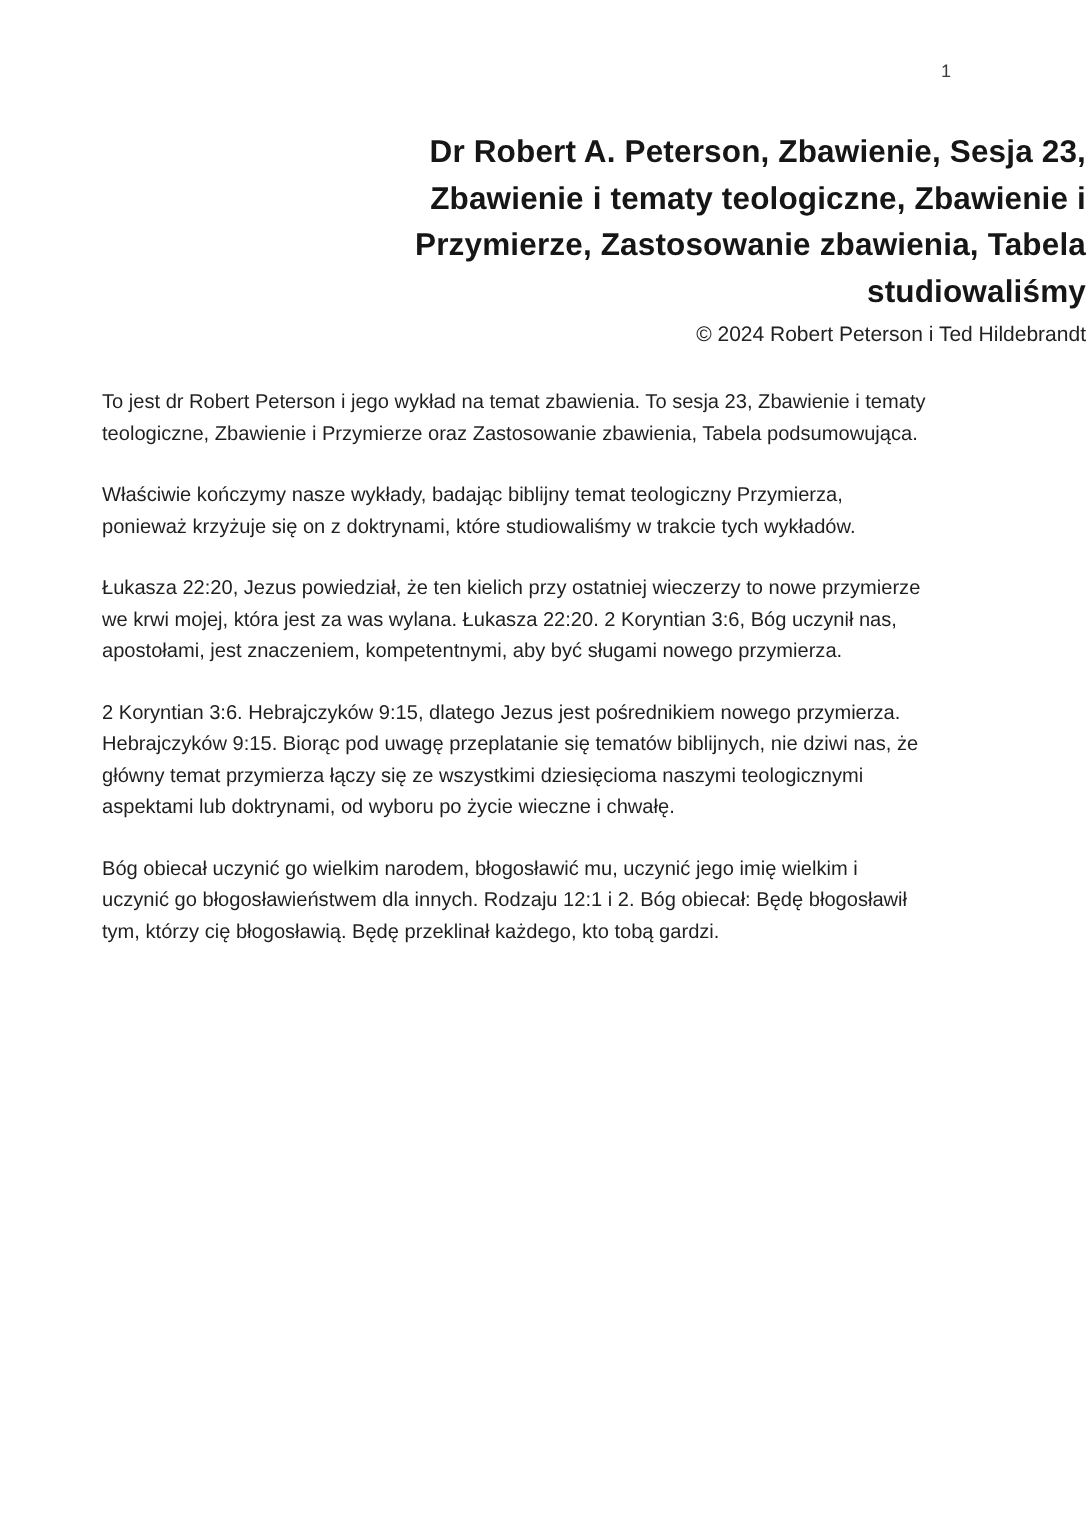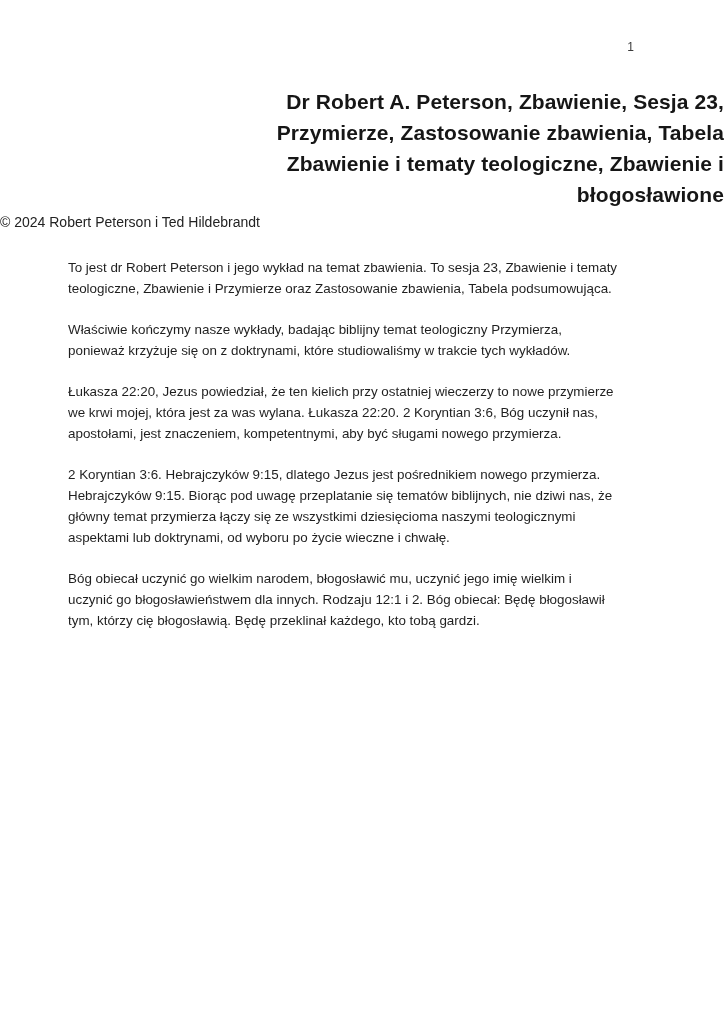--- a/index.html
+++ b/index.html
@@ -30,24 +30,25 @@
     text-align: right;
     font-size: 21px;
     font-weight: bold;
     line-height: 31px;
     color: #161616;
     letter-spacing: 0.1px;
   }
   .title-line { display: block; }
   .copyright {
     margin-top: 3px;
-    text-align: left;
+    text-align: right;
     font-size: 14px;
     line-height: 18px;
     color: #222222;
+    padding-left: 24px;
   }
   .body-text {
     margin: 26px 86px 0 68px;
     width: 552px;
     font-size: 13.4px;
     line-height: 21px;
     color: #1f1f1f;
   }
   .body-text p {
     margin: 0 0 20px 0;
@@ -55,23 +56,23 @@
 </style>
 </head>
 <body>
 
 <div class="page">
 
   <div class="page-number">1</div>
 
   <h1 class="title">
     <span class="title-line">Dr Robert A. Peterson, Zbawienie, Sesja 23,</span>
+    <span class="title-line">Zbawienie i tematy teologiczne, Zbawienie i</span>
     <span class="title-line">Przymierze, Zastosowanie zbawienia, Tabela</span>
-    <span class="title-line">Zbawienie i tematy teologiczne, Zbawienie i</span>
-    <span class="title-line">błogosławione</span>
+    <span class="title-line">studiowaliśmy</span>
   </h1>
 
   <div class="copyright">© 2024 Robert Peterson i Ted Hildebrandt</div>
 
   <div class="body-text">
     <p>To jest dr Robert Peterson i jego wykład na temat zbawienia. To sesja 23, Zbawienie i tematy teologiczne, Zbawienie i Przymierze oraz Zastosowanie zbawienia, Tabela podsumowująca.</p>
     <p>Właściwie kończymy nasze wykłady, badając biblijny temat teologiczny Przymierza, ponieważ krzyżuje się on z doktrynami, które studiowaliśmy w trakcie tych wykładów.</p>
     <p>Łukasza 22:20, Jezus powiedział, że ten kielich przy ostatniej wieczerzy to nowe przymierze we krwi mojej, która jest za was wylana. Łukasza 22:20. 2 Koryntian 3:6, Bóg uczynił nas, apostołami, jest znaczeniem, kompetentnymi, aby być sługami nowego przymierza.</p>
     <p>2 Koryntian 3:6. Hebrajczyków 9:15, dlatego Jezus jest pośrednikiem nowego przymierza. Hebrajczyków 9:15. Biorąc pod uwagę przeplatanie się tematów biblijnych, nie dziwi nas, że główny temat przymierza łączy się ze wszystkimi dziesięcioma naszymi teologicznymi aspektami lub doktrynami, od wyboru po życie wieczne i chwałę.</p>
     <p>Bóg obiecał uczynić go wielkim narodem, błogosławić mu, uczynić jego imię wielkim i uczynić go błogosławieństwem dla innych. Rodzaju 12:1 i 2. Bóg obiecał: Będę błogosławił tym, którzy cię błogosławią. Będę przeklinał każdego, kto tobą gardzi.</p>

